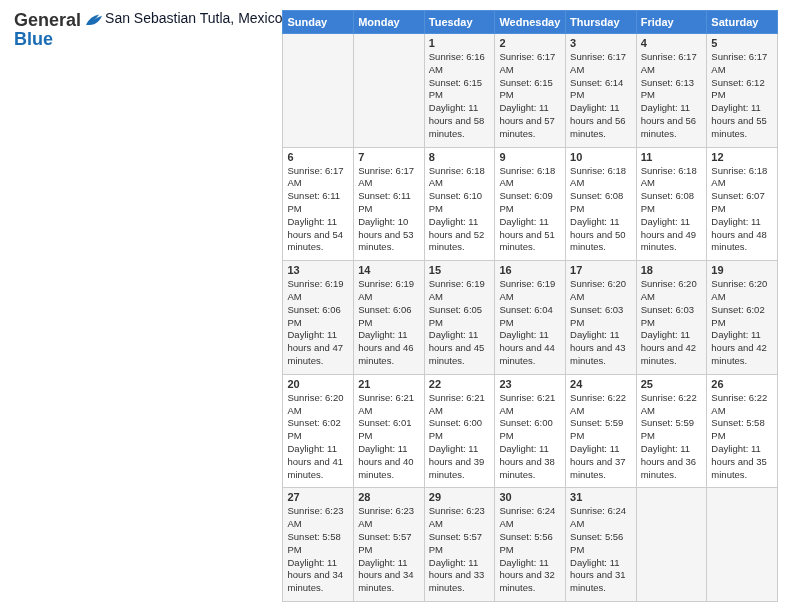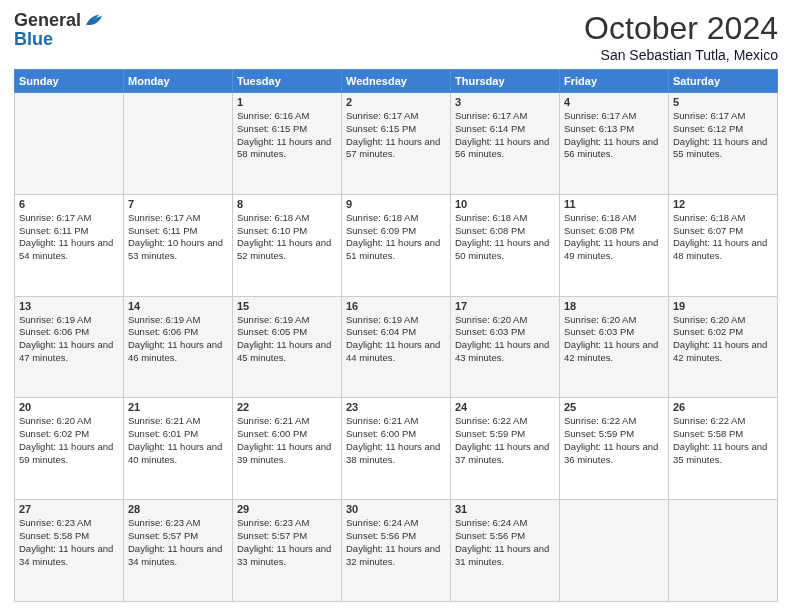--- a/index.html
+++ b/index.html
@@ -8,21 +8,20 @@
       background: #fff;
       width: 792px;
       height: 612px;
       overflow: hidden;
     }
     .page {
       width: 792px;
       height: 612px;
       padding: 10px 14px 10px 14px;
       display: flex;
-      flex-direction: column;
     }
     .header {
       display: flex;
       align-items: flex-start;
       justify-content: space-between;
       margin-bottom: 6px;
     }
     .logo {
       display: flex;
       align-items: center;
@@ -104,21 +103,20 @@
           <svg class="logo-icon" viewBox="0 0 30 30" xmlns="http://www.w3.org/2000/svg">
             <path d="M4 20 Q10 8 22 6 Q18 12 14 14 Q20 10 26 8 Q22 18 12 20 Q16 16 20 16 Q14 22 4 20Z" fill="#1a6db5"></path>
           </svg>
         </div>
         <div style="display:flex;align-items:center;margin-top:-2px;">
           <span class="logo-text logo-blue">Blue</span>
         </div>
       </div>
     </div>
     <div class="title-block">
-      <div class="month-title">October 2024</div>
       <div class="location">San Sebastian Tutla, Mexico</div>
     </div>
   </div>
 
   <table class="calendar">
     <thead>
       <tr>
       <th>Sunday</th>
           <th>Monday</th>
           <th>Tuesday</th>
@@ -249,21 +247,21 @@
             <span class="cell-line">Sunrise: 6:20 AM</span>
             <span class="cell-line">Sunset: 6:02 PM</span>
             <span class="cell-line">Daylight: 11 hours and 42 minutes.</span>
           </td>
         </tr>
         <tr>
           <td>
             <span class="day-num">20</span>
             <span class="cell-line">Sunrise: 6:20 AM</span>
             <span class="cell-line">Sunset: 6:02 PM</span>
-            <span class="cell-line">Daylight: 11 hours and 59 minutes.</span>
+            <span class="cell-line">Daylight: 11 hours and 41 minutes.</span>
           </td>
           <td>
             <span class="day-num">21</span>
             <span class="cell-line">Sunrise: 6:21 AM</span>
             <span class="cell-line">Sunset: 6:01 PM</span>
             <span class="cell-line">Daylight: 11 hours and 40 minutes.</span>
           </td>
           <td>
             <span class="day-num">22</span>
             <span class="cell-line">Sunrise: 6:21 AM</span>

